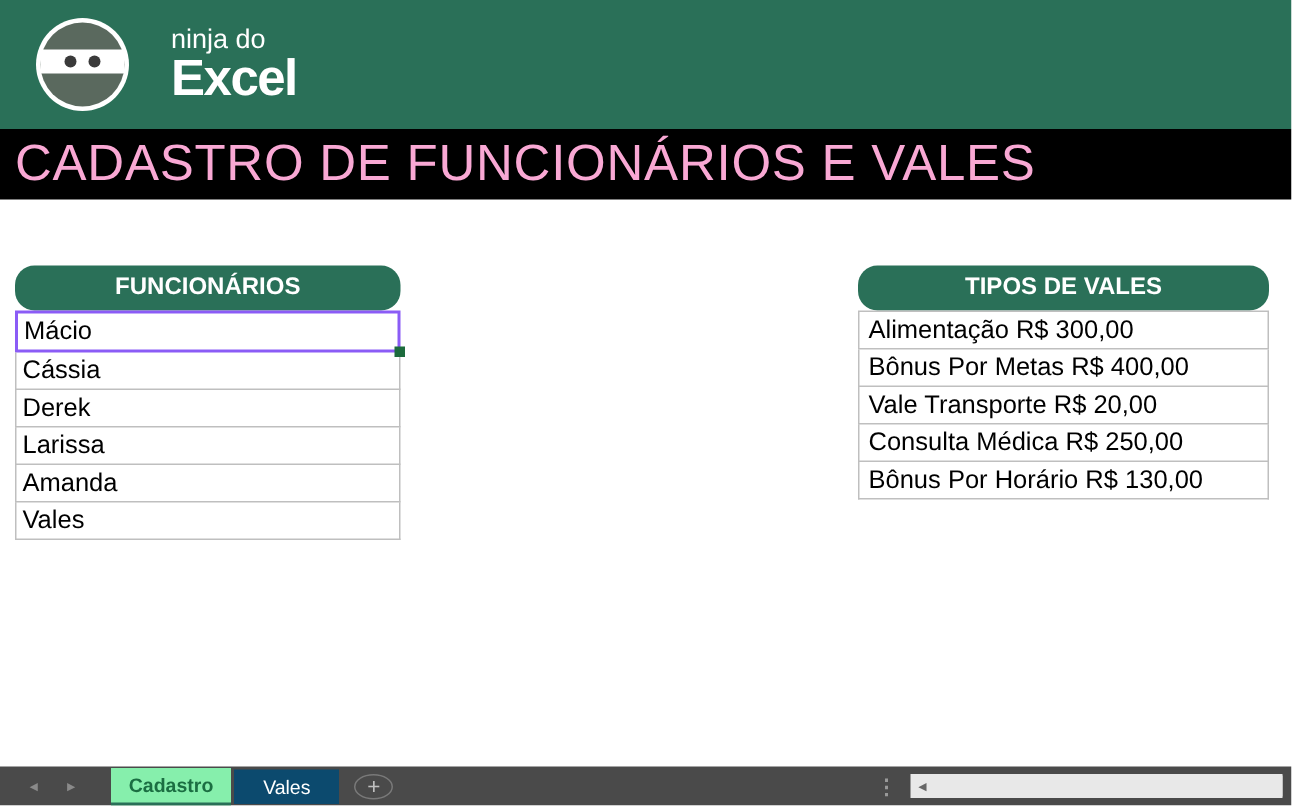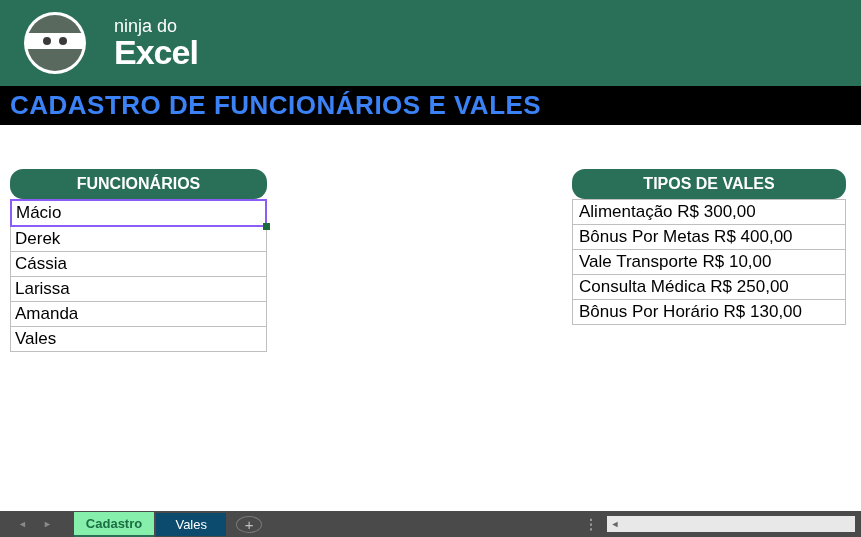--- a/index.html
+++ b/index.html
@@ -31,21 +31,21 @@
       position: absolute; top: 22px; width: 8px; height: 8px;
       background: #3a3a3a; border-radius: 50%;
     }
     .ninja-eye.l { left: 16px; }
     .ninja-eye.r { right: 16px; }
     
     .brand-text { color: #fff; }
     .brand-top { font-size: 18px; font-weight: 300; line-height: 1; }
     .brand-bottom { font-size: 34px; font-weight: 700; line-height: 1; letter-spacing: -1px; }
     
-    .title-bar { background: #000; color: #3b82f6; padding: 4px 10px; font-size: 26px; letter-spacing: 0.5px; font-weight: bold; }
+    .title-bar { background: #000; color: #f9a8d4; padding: 4px 10px; font-size: 34px; letter-spacing: 0.5px; }
     
     .content { flex: 1; padding: 44px 10px 10px 10px; display: flex; gap: 305px; position: relative; }
     .watermark { position: absolute; top: 22px; left: 52px; color: #b5c9c2; font-size: 13px; letter-spacing: 0.3px; }
     
     .col-left { width: 257px; }
     .col-right { width: 274px; }
     
     .table-header {
       background: #2a7058; color: #fff; text-align: center;
       font-weight: 700; font-size: 16px; padding: 6px 0; border-radius: 13px;
@@ -105,34 +105,34 @@
 
 <div class="title-bar">CADASTRO DE FUNCIONÁRIOS E VALES</div>
 
 <div class="content">
 
   <div class="col-left">
     <div class="table-header">FUNCIONÁRIOS</div>
     <div class="cells">
       <div class="cell selected">Mácio</div>
       <div class="fill-handle"></div>
+      <div class="cell">Cássia</div>
       <div class="cell">Derek</div>
-      <div class="cell">Cássia</div>
       <div class="cell">Larissa</div>
       <div class="cell">Amanda</div>
       <div class="cell">Vales</div>
     </div>
   </div>
 
   <div class="col-right">
     <div class="table-header">TIPOS DE VALES</div>
     <div class="right-cells">
       <div class="cell">Alimentação R$ 300,00</div>
       <div class="cell">Bônus Por Metas R$ 400,00</div>
-      <div class="cell">Vale Transporte R$ 10,00</div>
+      <div class="cell">Vale Transporte R$ 20,00</div>
       <div class="cell">Consulta Médica R$ 250,00</div>
       <div class="cell">Bônus Por Horário R$ 130,00</div>
     </div>
   </div>
 </div>
 
 <div class="sheet-tabs">
   <div class="nav-arrows">
     <span class="nav-arrow">◄</span>
     <span class="nav-arrow">►</span>

